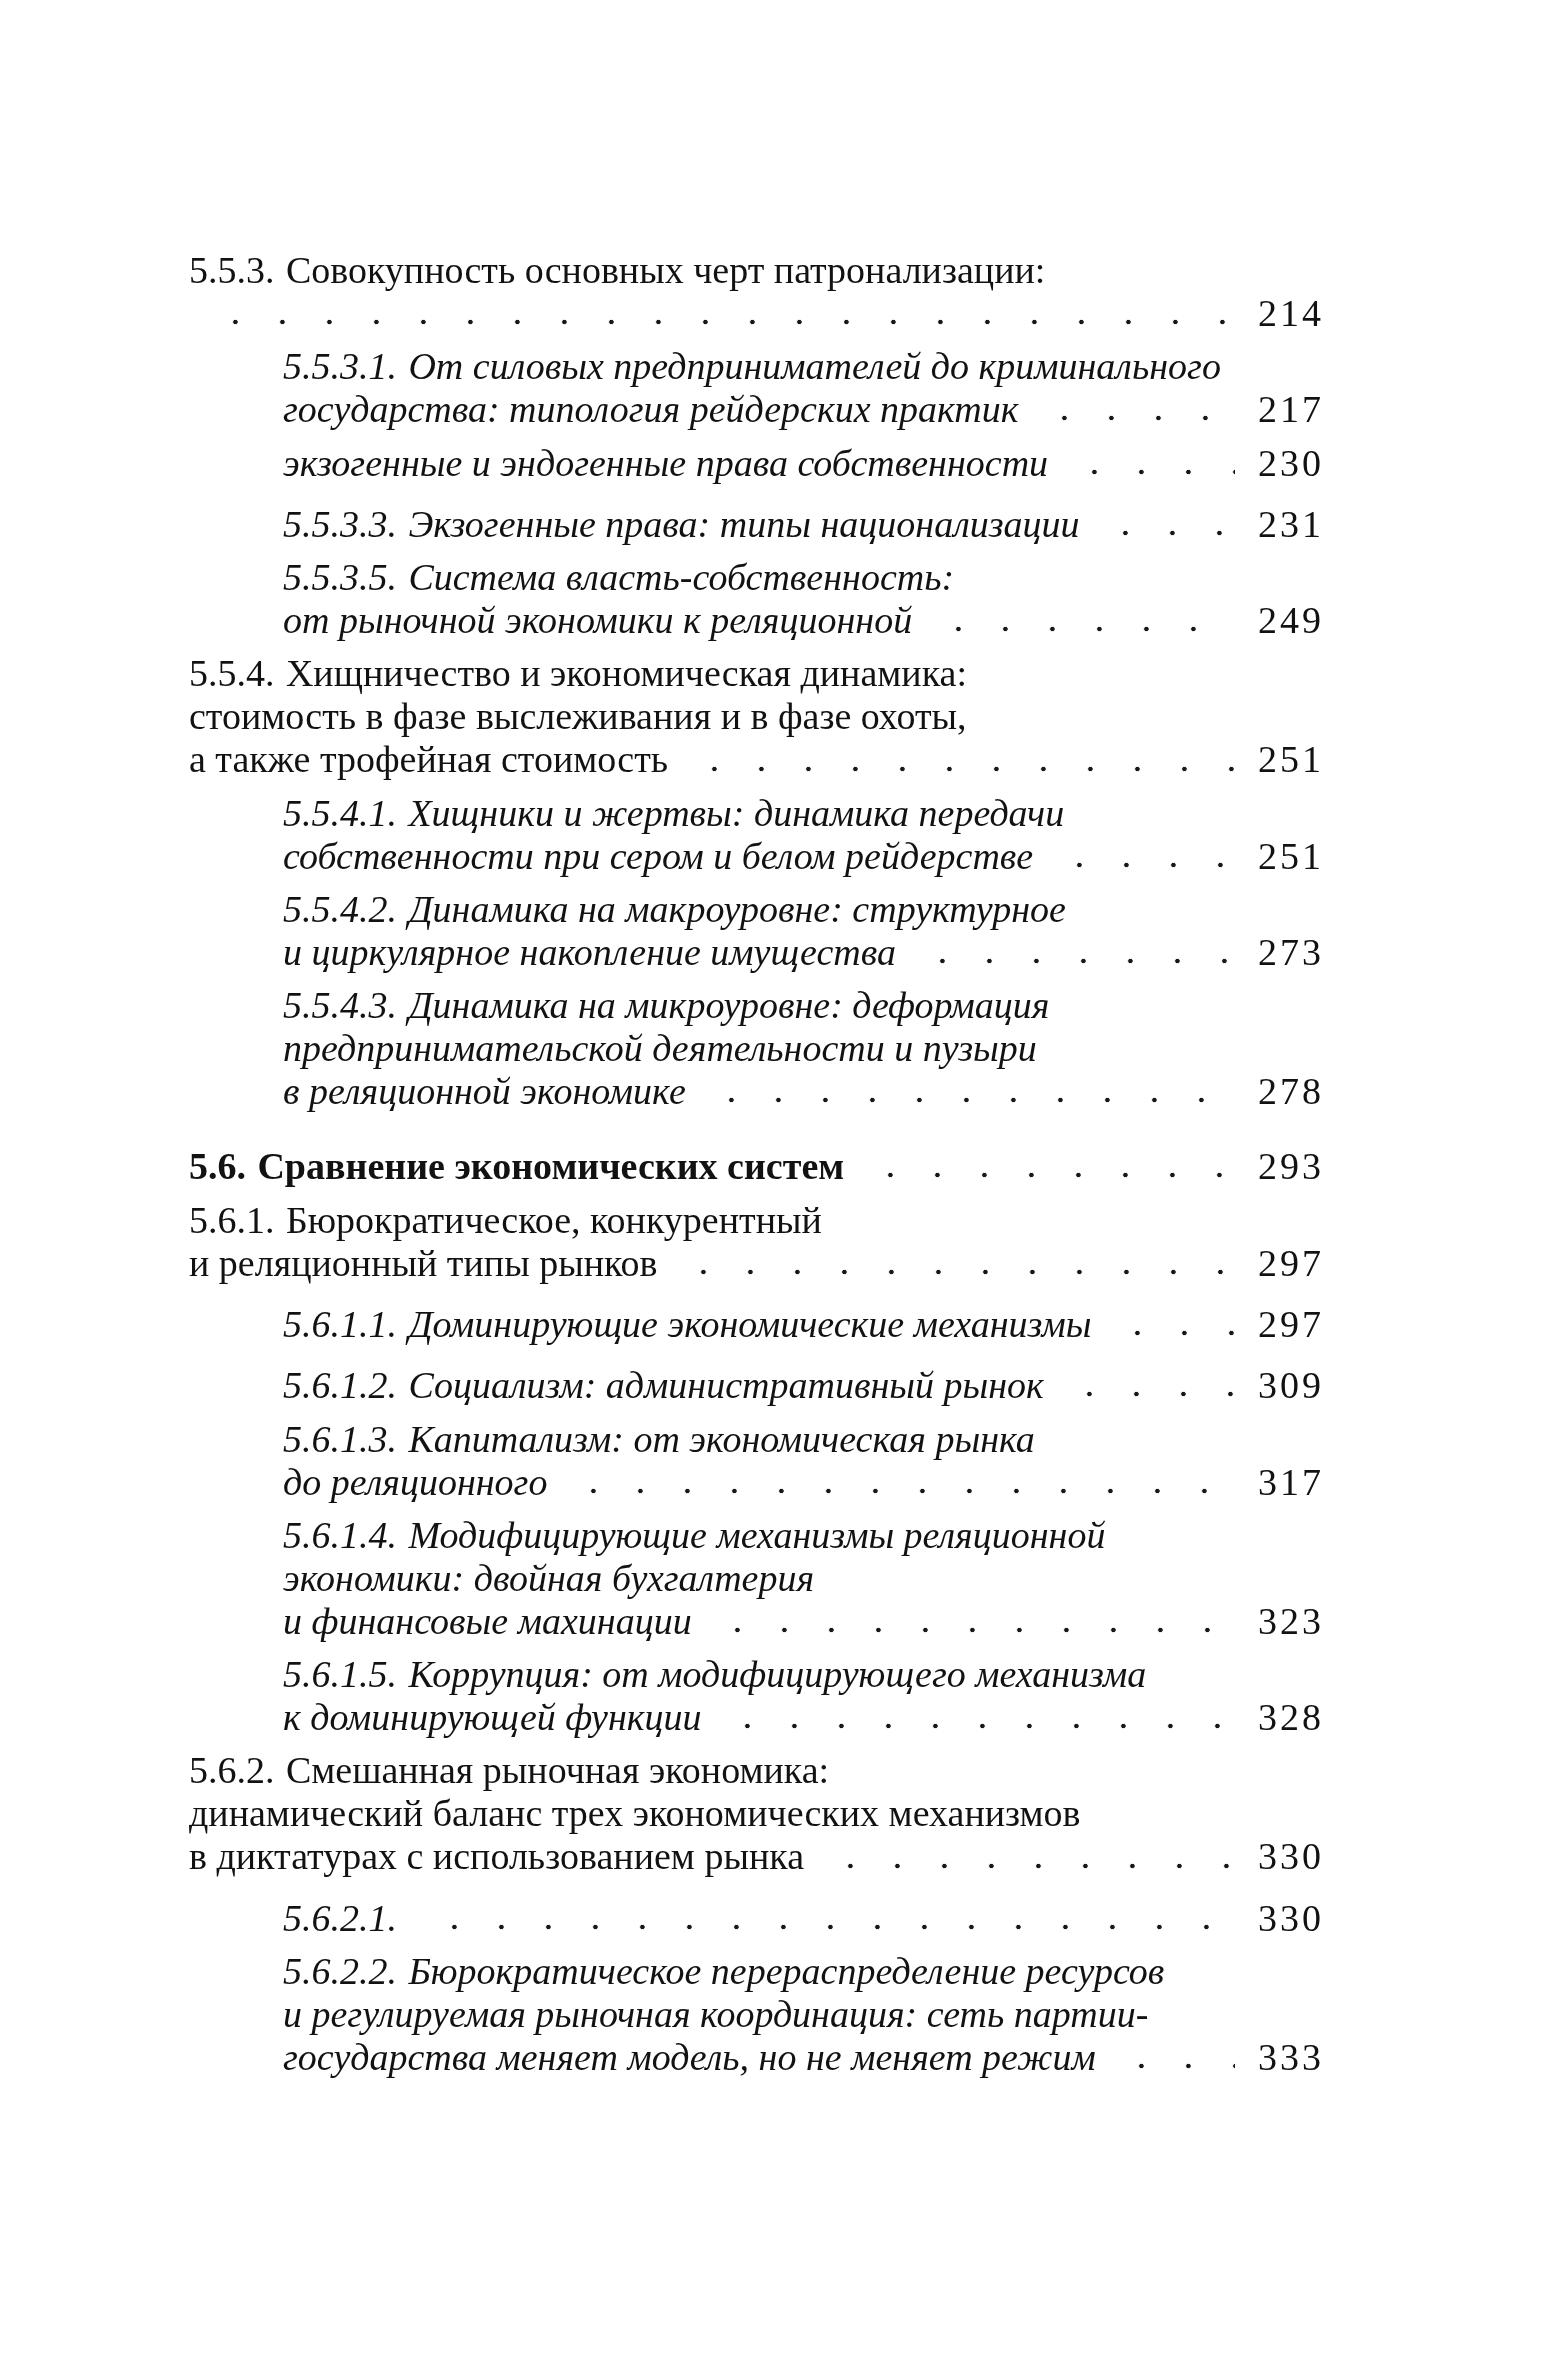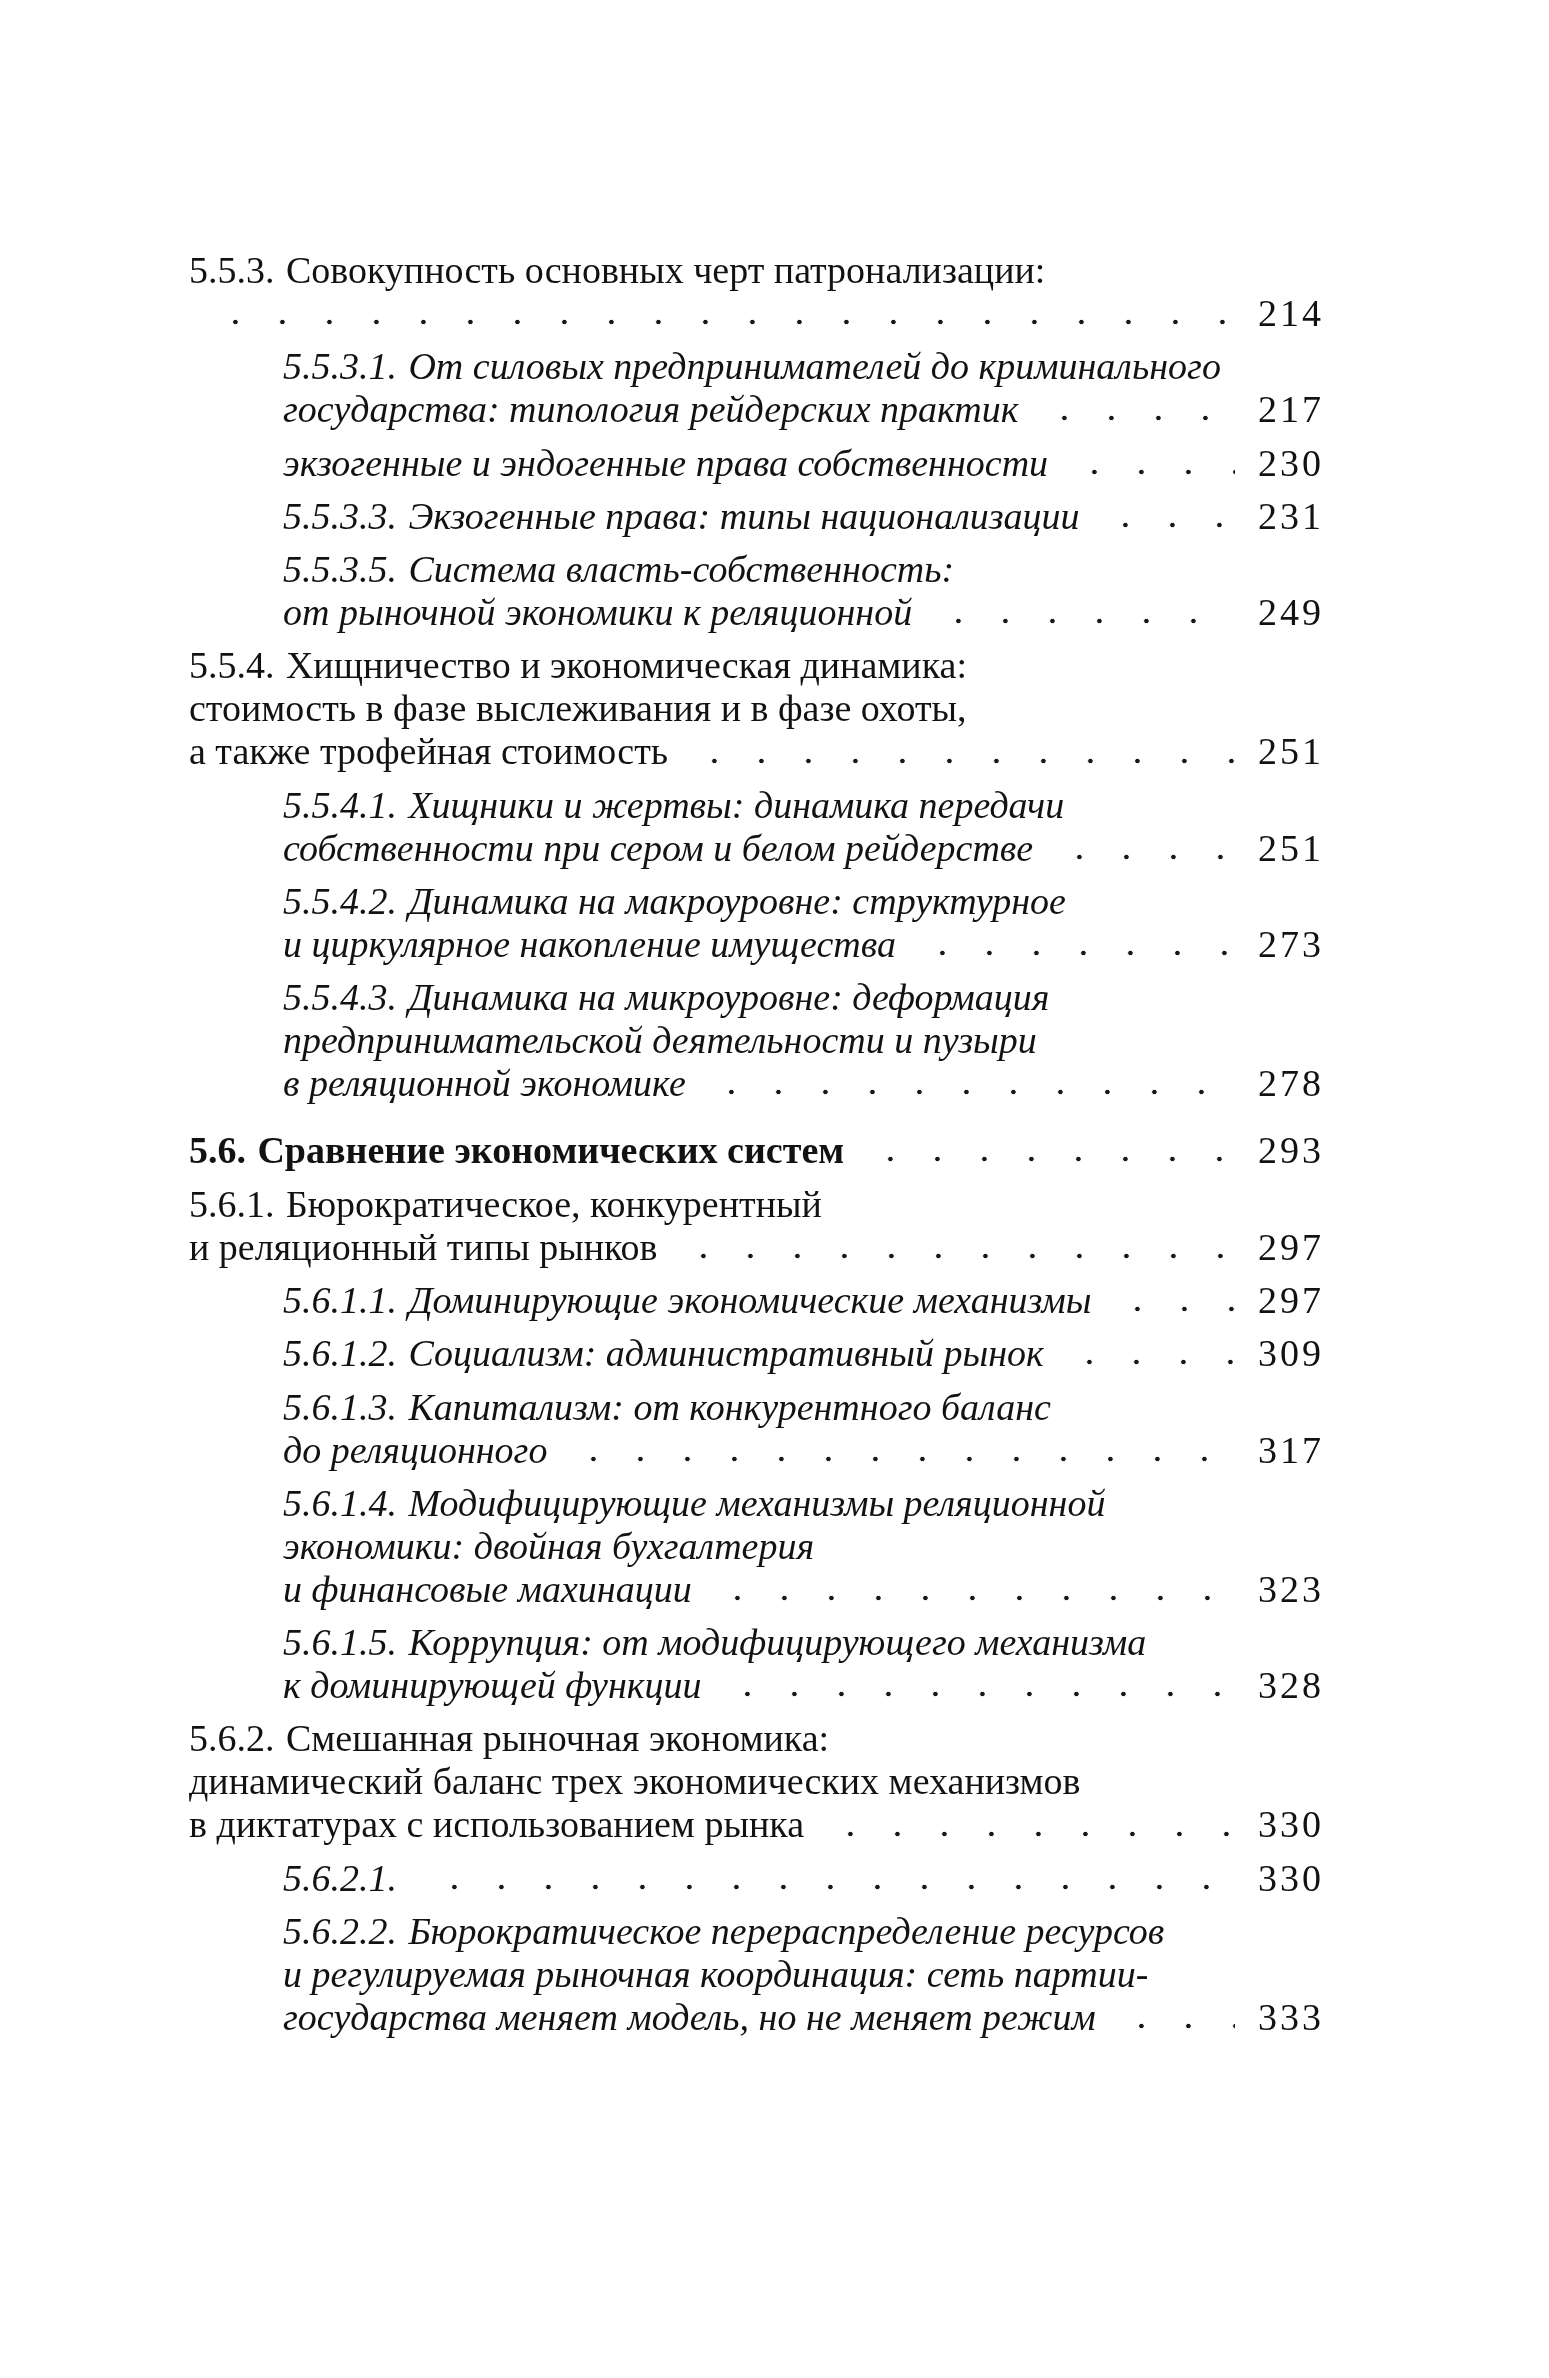--- a/index.html
+++ b/index.html
@@ -20,21 +20,21 @@
   .entry.italic .num,
   .entry.italic .txt{font-style:italic;}
   .entry.bold{font-weight:bold;}
   .entry.bold{margin-top:24px;}
   .line{
     font-size:38px;
     line-height:43px;
     white-space:nowrap;
   }
   .line.last{display:flex;align-items:baseline;}
-  .num{margin-right:0.30em;}
+  .num{margin-right:0.30em;margin-top:8px;}
   .txt{flex:0 0 auto;}
   .leader{
     flex:1 1 22.5px;
     min-width:22.5px;
     align-self:stretch;
     margin:0 22.5px 0 20.6px;
     background-image:radial-gradient(circle, #161616 2px, rgba(0,0,0,0) 2.4px);
     background-size:47px 5.6px;
     background-repeat:repeat-x;
     background-position:1.9px calc(100% - 10.3px);
@@ -149,21 +149,21 @@
       </div>
       <div class="entry lvl1 italic">
         <div class="line last">
           <span class="num">5.6.1.2.</span>
           <span class="txt">Социализм: административный рынок</span>
           <span class="leader"></span>
           <span class="page-num">309</span>
         </div>
       </div>
       <div class="entry lvl1 italic">
-        <div class="line"><span class="num">5.6.1.3.</span><span class="txt">Капитализм: от конкурентного баланс</span></div>
+        <div class="line"><span class="num">5.6.1.3.</span><span class="txt">Капитализм: от экономическая рынка</span></div>
         <div class="line last">
           <span class="txt">до реляционного</span>
           <span class="leader"></span>
           <span class="page-num">317</span>
         </div>
       </div>
       <div class="entry lvl1 italic">
         <div class="line"><span class="num">5.6.1.4.</span><span class="txt">Модифицирующие механизмы реляционной</span></div>
         <div class="line"><span class="txt">экономики: двойная бухгалтерия</span></div>
         <div class="line last">

